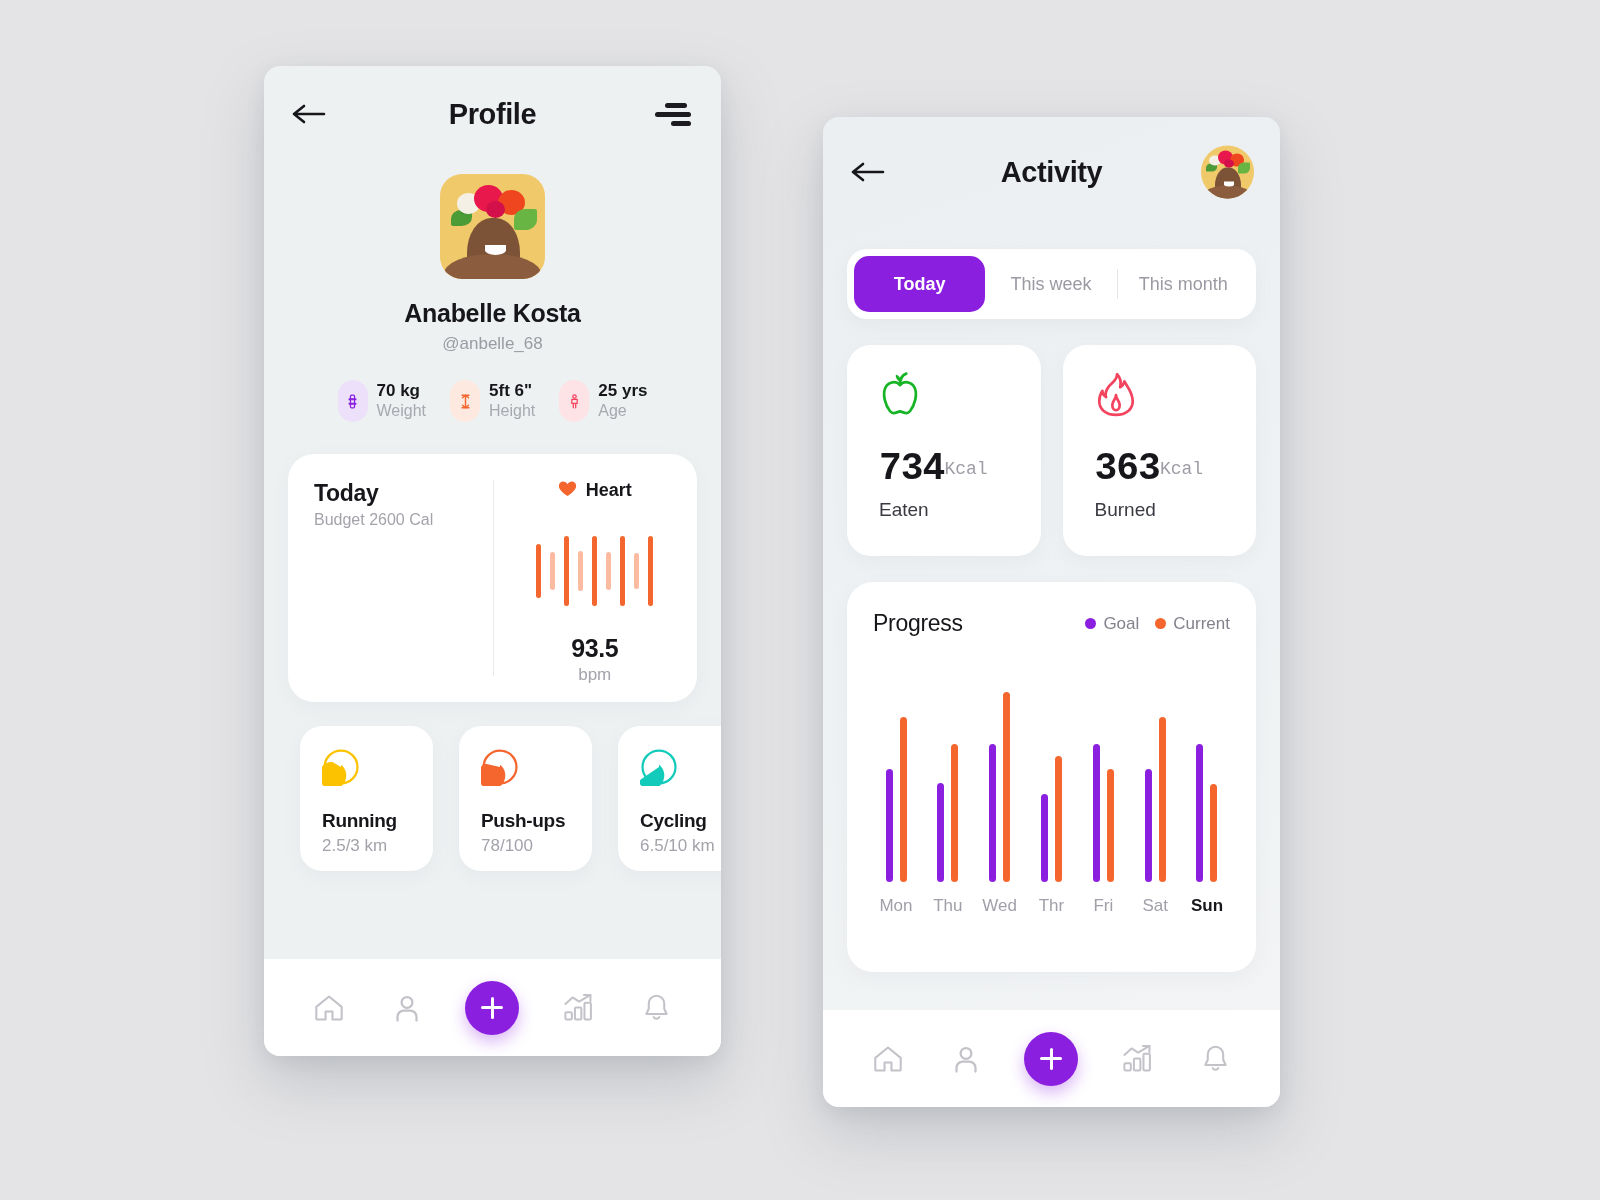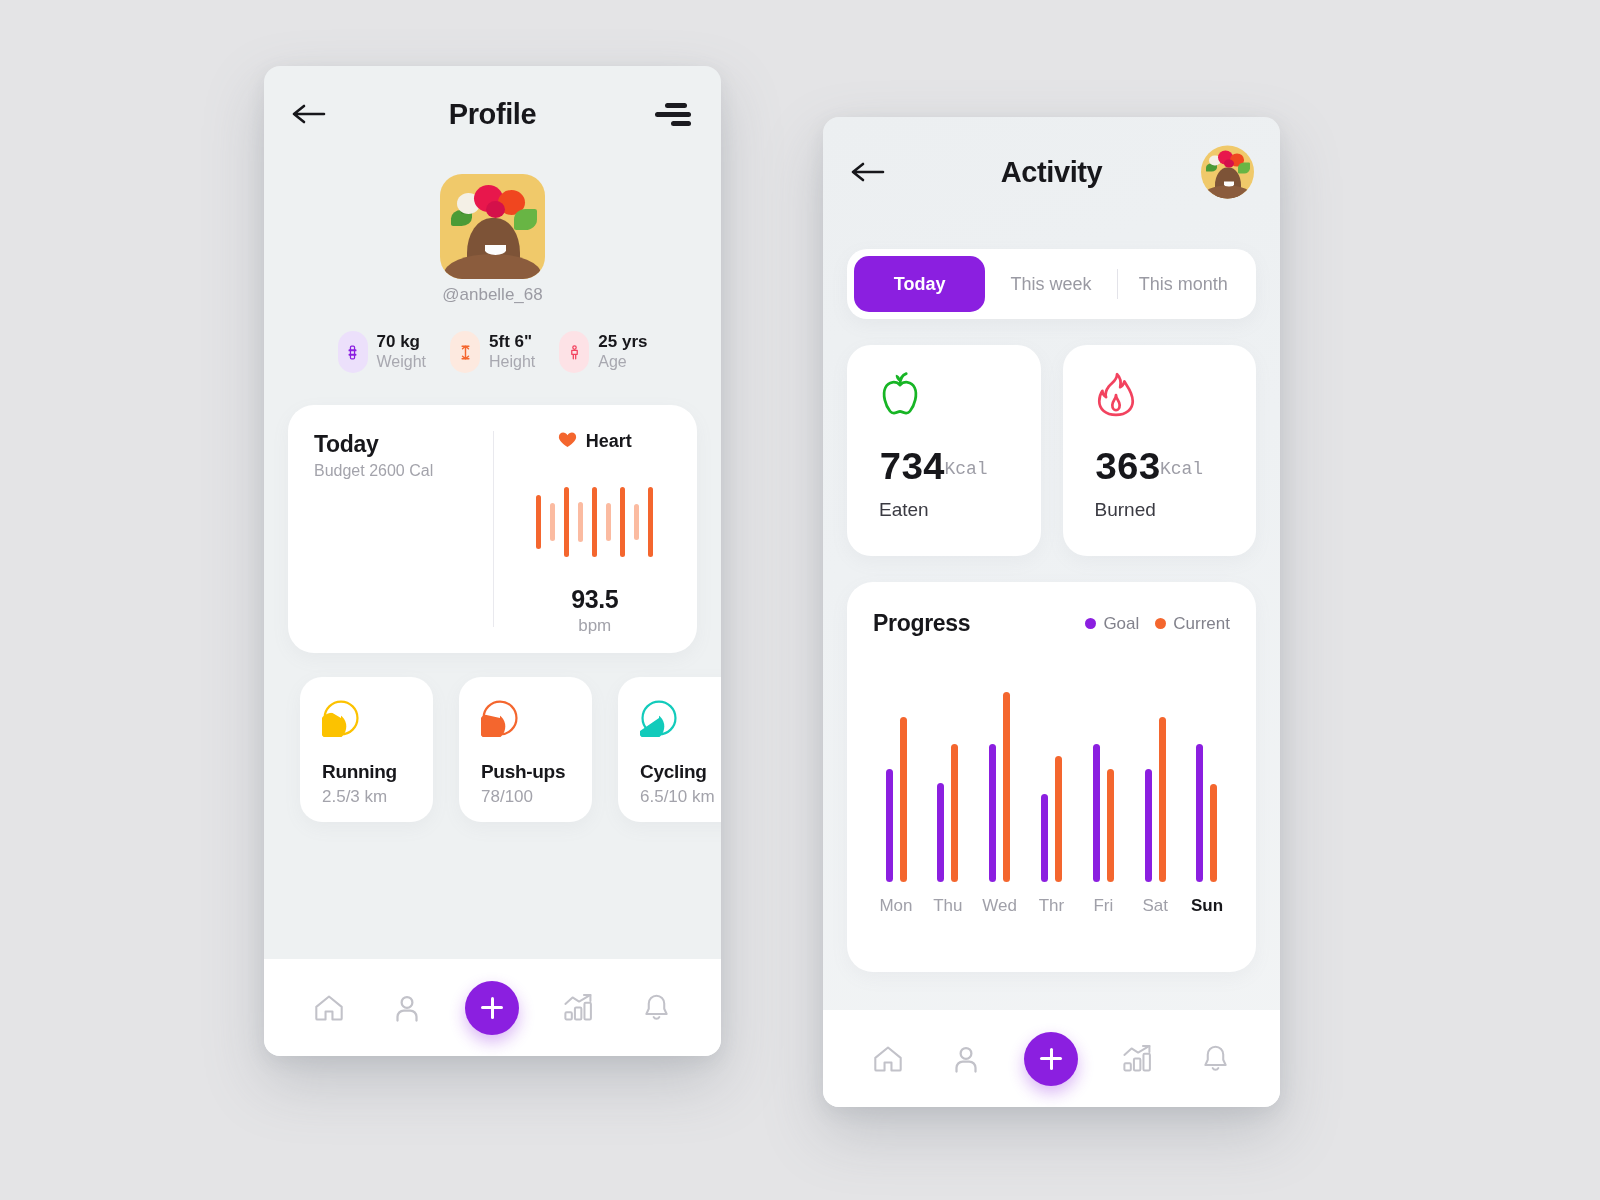--- a/index.html
+++ b/index.html
@@ -156,21 +156,21 @@
   .kcal-unit { font-size: 18px; color:#9d9da6; }
   .kcal-lab { font-size: 19px; color:#3a3a42; margin-top: 9px; }
 
   
   #progress-card {
     margin: 26px 24px 0 24px; height: 390px; background:#fff; border-radius: 26px;
     padding: 28px 26px 0 26px; position:relative;
     box-shadow: 0 6px 18px rgba(140,145,155,0.07);
   }
   .prog-head { display:flex; align-items:center; justify-content:space-between; }
-  .prog-title { font-size: 23px; font-weight: 700; color:#17171b; letter-spacing:-0.3px;}
+  .prog-title { font-size: 23px; font-weight: 400; color:#17171b; letter-spacing:-0.3px;}
   .legend { display:flex; align-items:center; gap: 16px; }
   .leg { display:flex; align-items:center; gap: 7px; font-size: 17px; color:#82828c; }
   .leg .dot { width: 11px; height: 11px; border-radius:50%; display:block; }
   .chart {
     position:absolute; left: 26px; right: 26px; top: 96px; height: 238px;
     display:flex; align-items:flex-end; justify-content:space-between;
   }
   .col { display:flex; flex-direction:column; align-items:center; width: 46px; }
   .col .pair { display:flex; align-items:flex-end; gap: 7px; height: 200px; }
   .col .pair span { width: 7px; border-radius: 4px; display:block; }
@@ -206,20 +206,21 @@
         <div class="lf l1"></div>
           <div class="lf l3"></div>
         <div class="fl f1"></div>
           <div class="fl f2"></div>
           <div class="fl f3"></div>
         <div class="lf l2"></div>
           <div class="fl f4"></div>
       </div>
     </div>
 
+    <div class="uname">Anabelle Kosta</div>
     <div class="uhandle">@anbelle_68</div>
 
     <div class="stats-row">
       <div class="stat">
         <div class="stat-ico" style="background:#ece0fb">
           <svg viewBox="0 0 20 20" width="17" height="17">
             <rect x="7.6" y="2.5" width="4.8" height="15" rx="1.4" fill="none" stroke="#8b1fe0" stroke-width="1.5"></rect>
             <rect x="5.3" y="6.3" width="9.4" height="2.2" rx="1" fill="#8b1fe0"></rect>
             <rect x="5.3" y="11.5" width="9.4" height="2.2" rx="1" fill="#8b1fe0"></rect>
           </svg>

